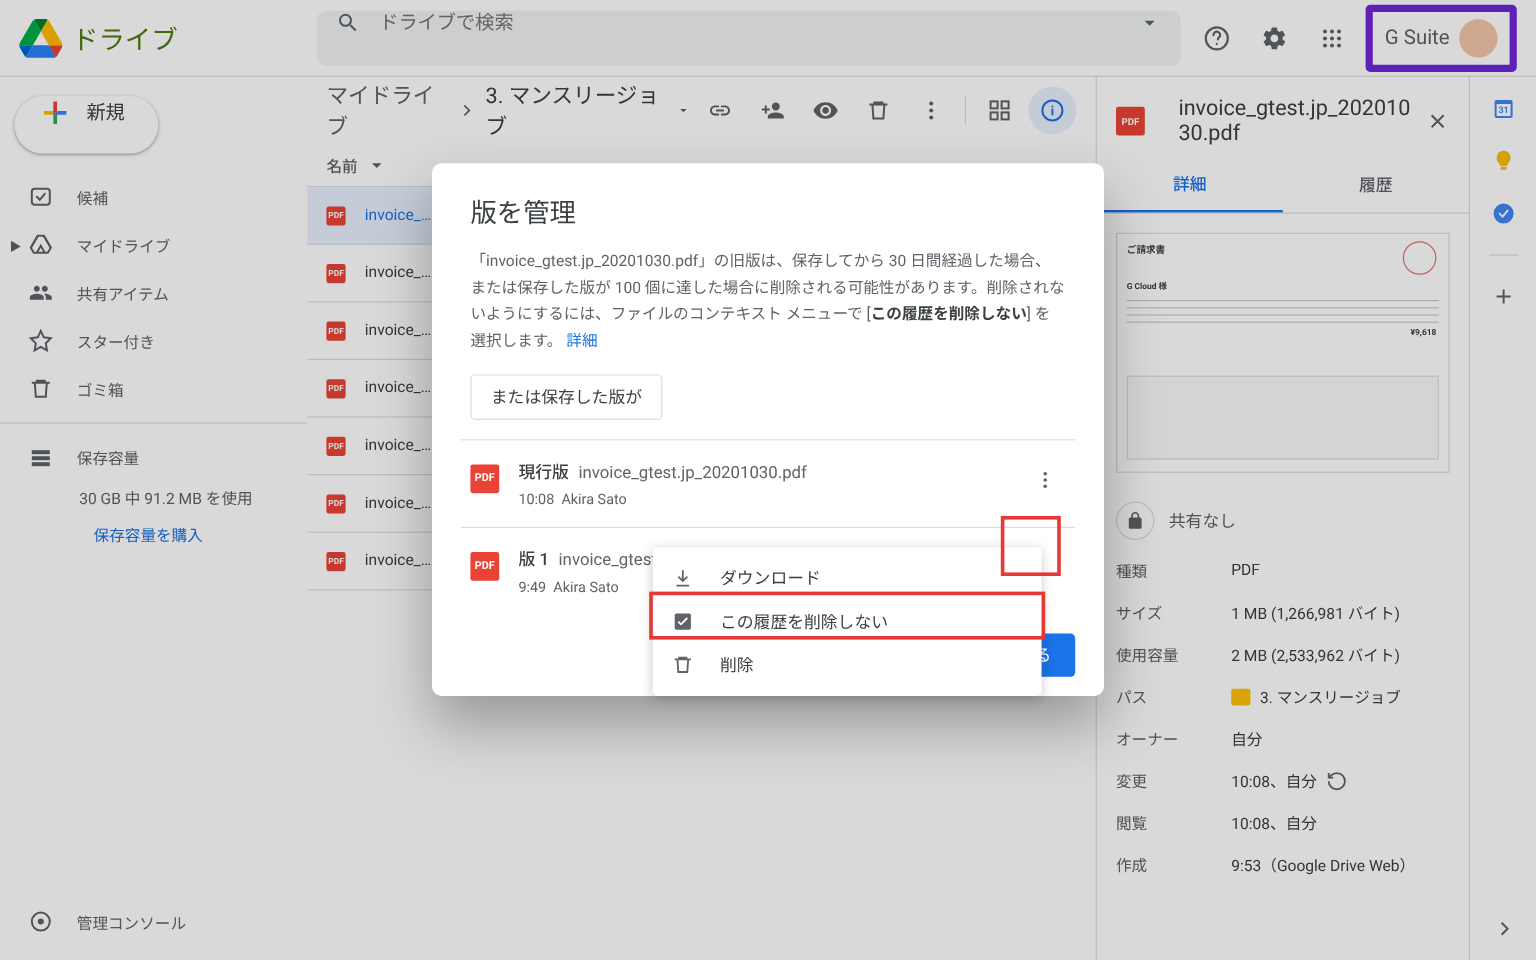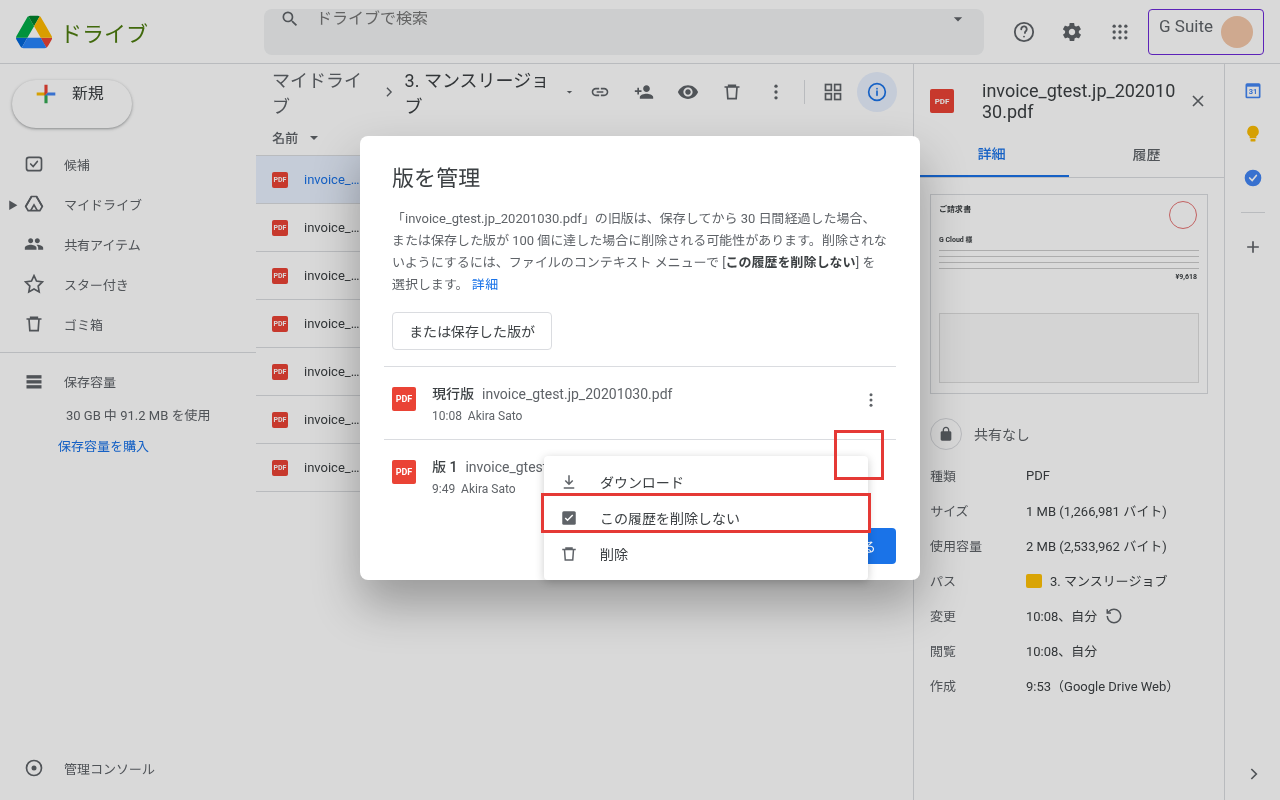--- a/index.html
+++ b/index.html
@@ -6,29 +6,29 @@
 body{width:1280px;height:800px;overflow:hidden;background:#fff;color:#3c4043;position:relative}
 .header{height:64px;display:flex;align-items:center;padding:0 16px;border-bottom:1px solid #dadce0}
 .logo-area{display:flex;align-items:center;gap:8px;width:240px}
 .drive-logo{width:36px;height:36px}
 .logo-text{font-size:22px;color:#4d7c0f}
 .search-bar{flex:1;max-width:720px;height:46px;background:#f1f3f4;border-radius:8px;display:flex;align-items:flex-start;padding:0 16px;margin-left:8px}
 .search-bar input{border:none;background:none;flex:1;font-size:16px;margin-left:16px;outline:none}
 .search-dd{color:#5f6368}
 .header-actions{display:flex;align-items:center;gap:8px;margin-left:auto}
 .icon-btn{width:40px;height:40px;border-radius:50%;display:flex;align-items:center;justify-content:center;color:#5f6368;cursor:pointer}
-.gsuite{border:1px solid #6d28d9;border-radius:4px;padding:6px 10px;display:flex;gap:8px}
+.gsuite{border:6px solid #6d28d9;border-radius:4px;padding:6px 10px;display:flex;align-items:center;gap:8px}
 .avatar{width:32px;height:32px;border-radius:50%;background:#f4c7a8}
 .body{display:flex;height:736px}
 .sidebar{width:256px;padding:8px 0;display:flex;flex-direction:column}
 .new-btn{margin:8px 0 16px 12px;width:120px;height:48px;border-radius:24px;box-shadow:0 1px 2px rgba(60,64,67,.3),0 1px 3px 1px rgba(60,64,67,.15);display:flex;align-items:flex-start;gap:12px;padding:0 20px;background:#fff;cursor:pointer}
 .nav-item{height:40px;display:flex;align-items:center;gap:20px;padding:0 24px;font-size:13px;color:#5f6368;border-radius:0 20px 20px 0;cursor:pointer}
 .nav-sep{height:1px;background:#dadce0;margin:8px 0}
 .storage{padding:4px 24px 4px 66px;font-size:13px;color:#5f6368}
-.storage-link{padding:8px 24px 8px 58px;font-size:13px;color:#1a73e8;cursor:pointer}
+.storage-link{padding:8px 24px 8px 78px;font-size:13px;color:#1a73e8;cursor:pointer}
 .admin-link{margin-top:auto;height:48px;display:flex;align-items:center;gap:20px;padding:0 24px;font-size:13px;color:#5f6368;cursor:pointer}
 .nav-arrow{position:absolute;left:8px;color:#5f6368;font-size:10px}
 .main{flex:1;display:flex;flex-direction:column;border-right:1px solid #dadce0}
 .toolbar{height:56px;display:flex;align-items:center;padding:0 16px;gap:4px}
 .crumbs{display:flex;align-items:center;gap:8px;font-size:18px;color:#5f6368}
 .crumb{cursor:pointer}
 .crumb.current{color:#3c4043}
 .tb-actions{margin-left:auto;display:flex;gap:4px}
 .tb-actions .icon-btn{width:40px;height:40px}
 .tb-info{background:#e8f0fe;color:#1a73e8}
@@ -341,20 +341,24 @@
         </div>
         <div class="meta-row">
           <div class="meta-label">使用容量</div>
           <div class="meta-val">2 MB (2,533,962 バイト)</div>
         </div>
         <div class="meta-row">
           <div class="meta-label">パス</div>
           <div class="meta-val"><span class="folder-icon"></span> 3. マンスリージョブ</div>
         </div>
         <div class="meta-row">
+          <div class="meta-label">オーナー</div>
+          <div class="meta-val">自分</div>
+        </div>
+        <div class="meta-row">
           <div class="meta-label">変更</div>
           <div class="meta-val">10:08、自分 <svg width="18" height="18" viewBox="0 0 24 24" fill="none" stroke="#5f6368" stroke-width="2">
               <path d="M3 12a9 9 0 109-9 9 9 0 00-6.4 2.6L3 8"></path>
               <path d="M3 3v5h5"></path>
             </svg></div>
         </div>
         <div class="meta-row">
           <div class="meta-label">閲覧</div>
           <div class="meta-val">10:08、自分</div>
         </div>

